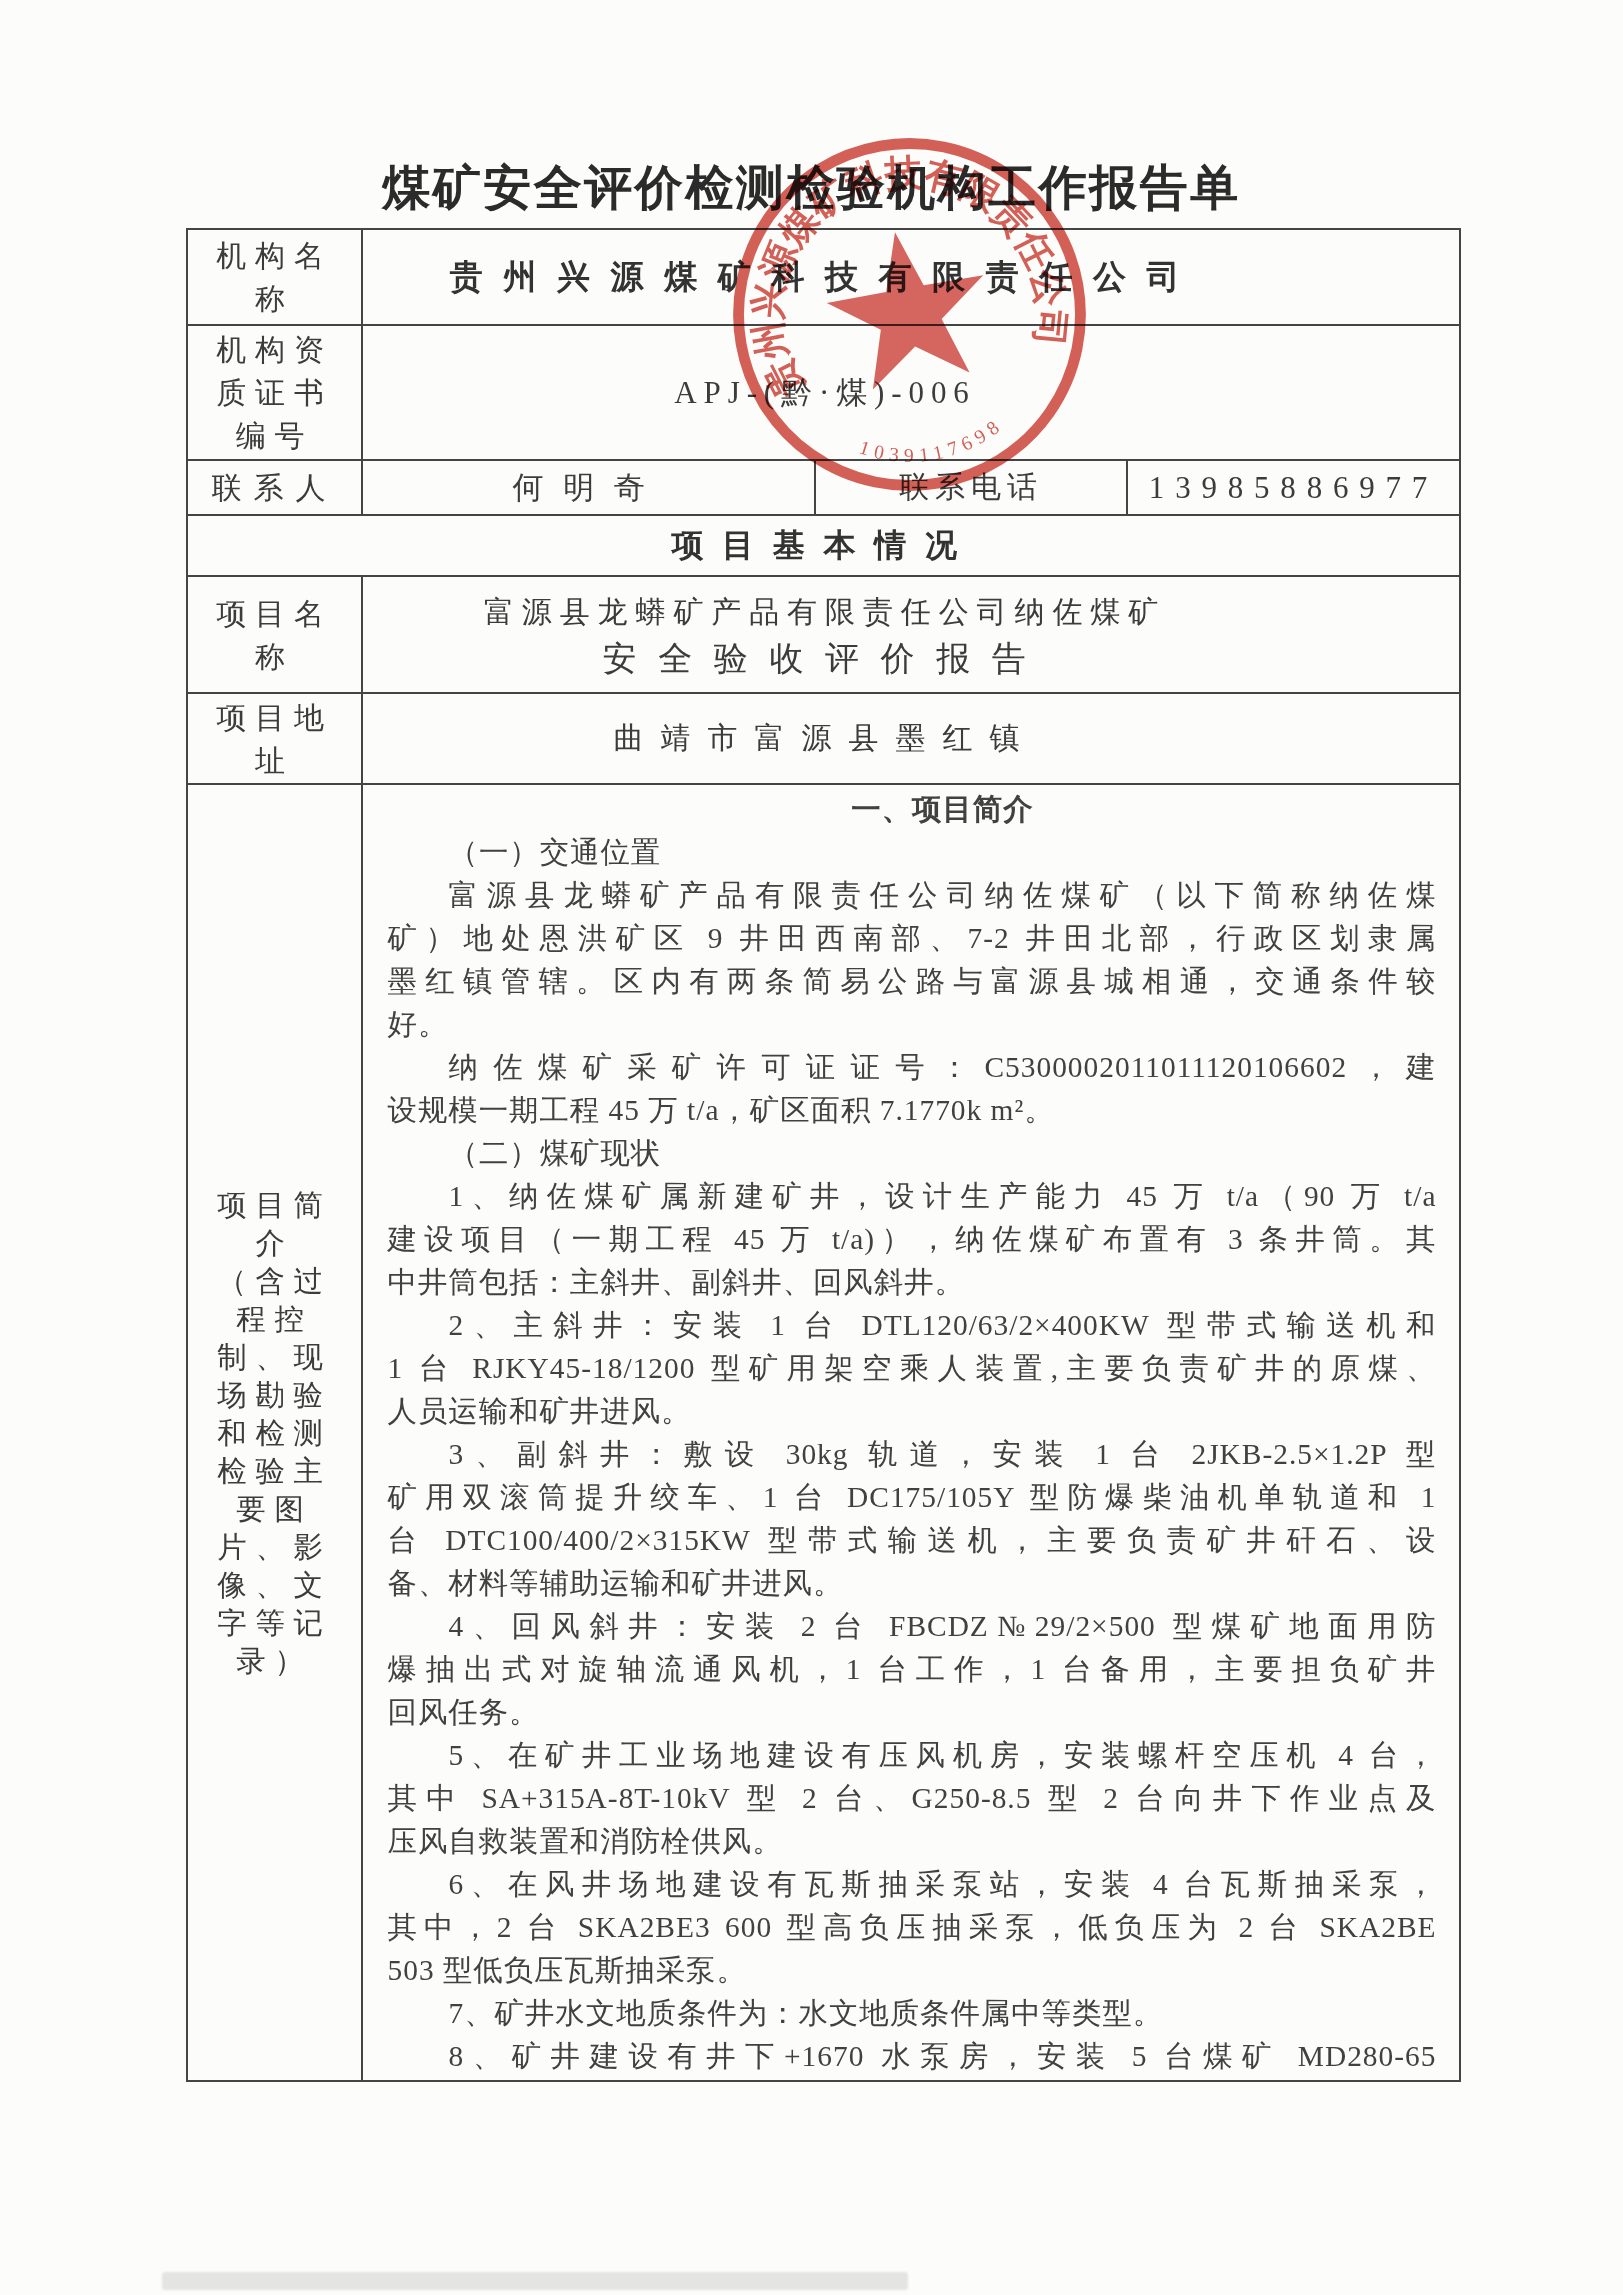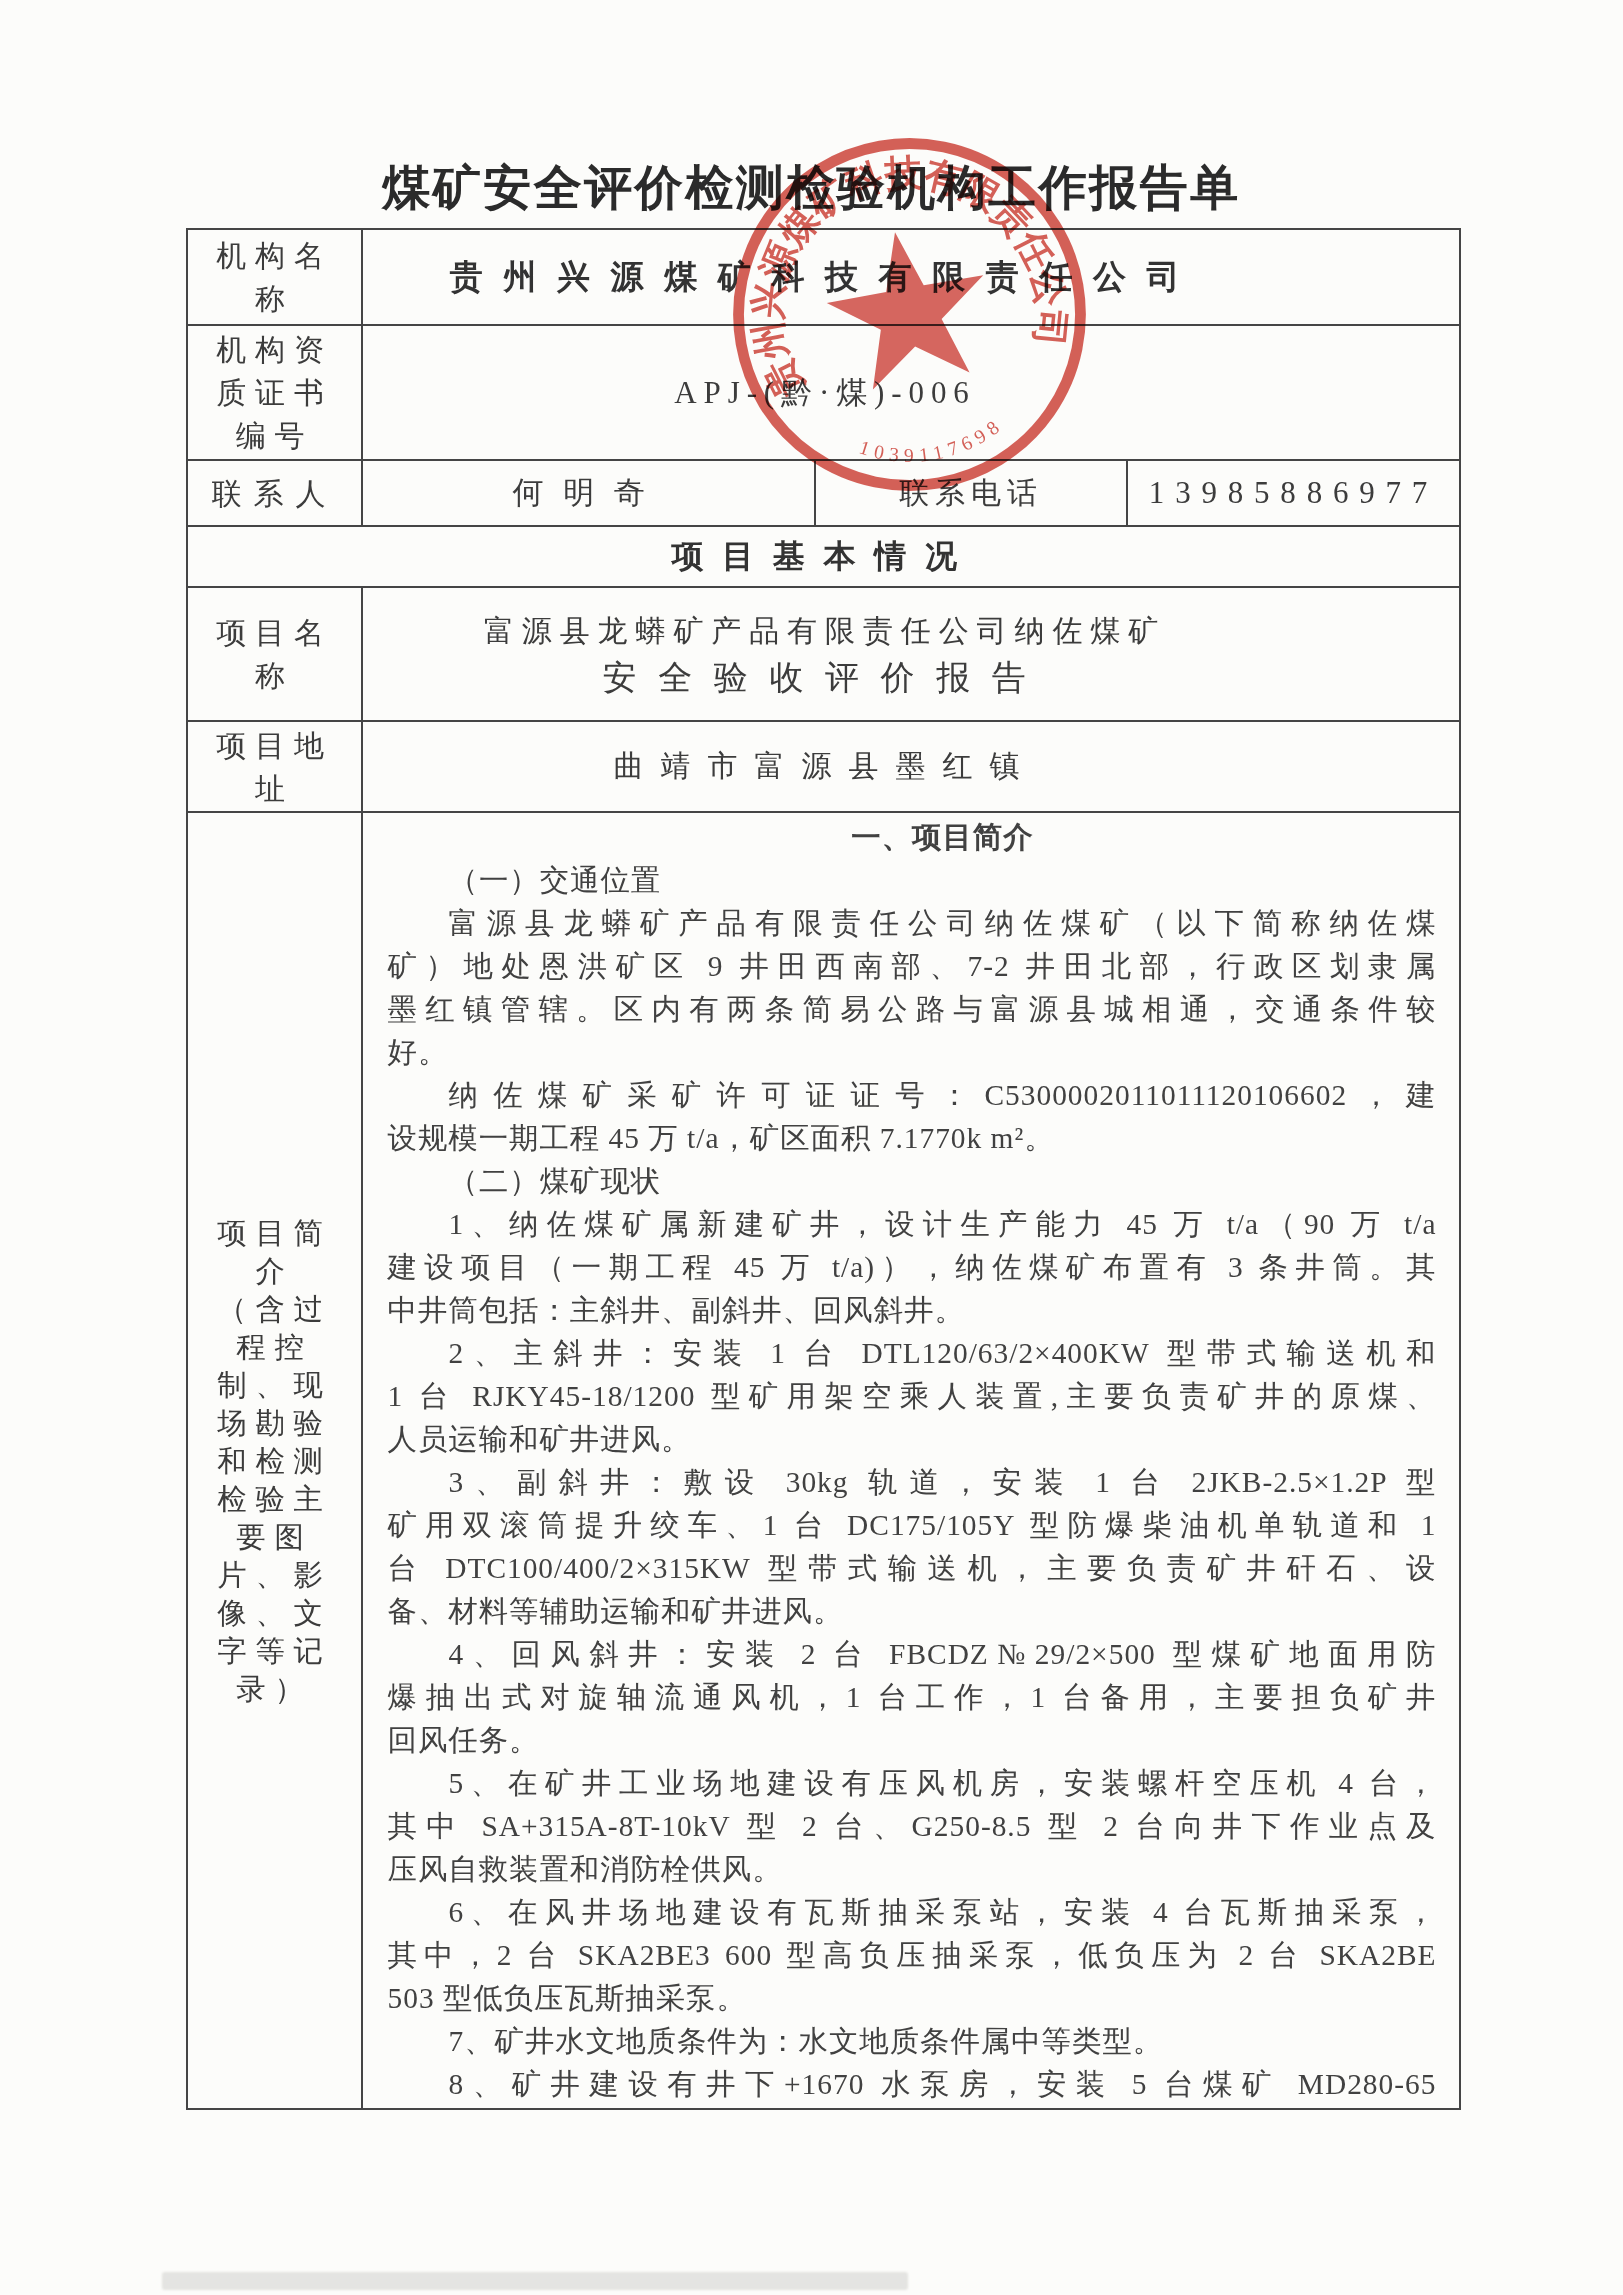--- a/index.html
+++ b/index.html
@@ -84,30 +84,30 @@
       <td class="lbl">机构名
 称</td>
       <td colspan="3" class="wide-val org-val">贵州兴源煤矿科技有限责任公司</td>
     </tr>
     <tr style="height:135px">
       <td class="lbl">机构资
 质证书
 编号</td>
       <td colspan="3" class="wide-val cert-val">APJ-(黔·煤)-006</td>
     </tr>
-    <tr style="height:66px">
+    <tr style="height:55px">
       <td class="lbl" style="letter-spacing:11.8px">联系人</td>
       <td class="contact-name">何明奇</td>
       <td class="phone-lbl">联系电话</td>
       <td class="phone-val">13985886977</td>
     </tr>
     <tr style="height:61px">
       <td colspan="4" class="section-hd">项目基本情况</td>
     </tr>
-    <tr style="height:134px">
+    <tr style="height:117px">
       <td class="lbl">项目名
 称</td>
       <td colspan="3" class="wide-val">
         <div class="pname1">富源县龙蟒矿产品有限责任公司纳佐煤矿</div>
         <div class="pname2">安全验收评价报告</div>
       </td>
     </tr>
     <tr style="height:91px">
       <td class="lbl">项目地
 址</td>

